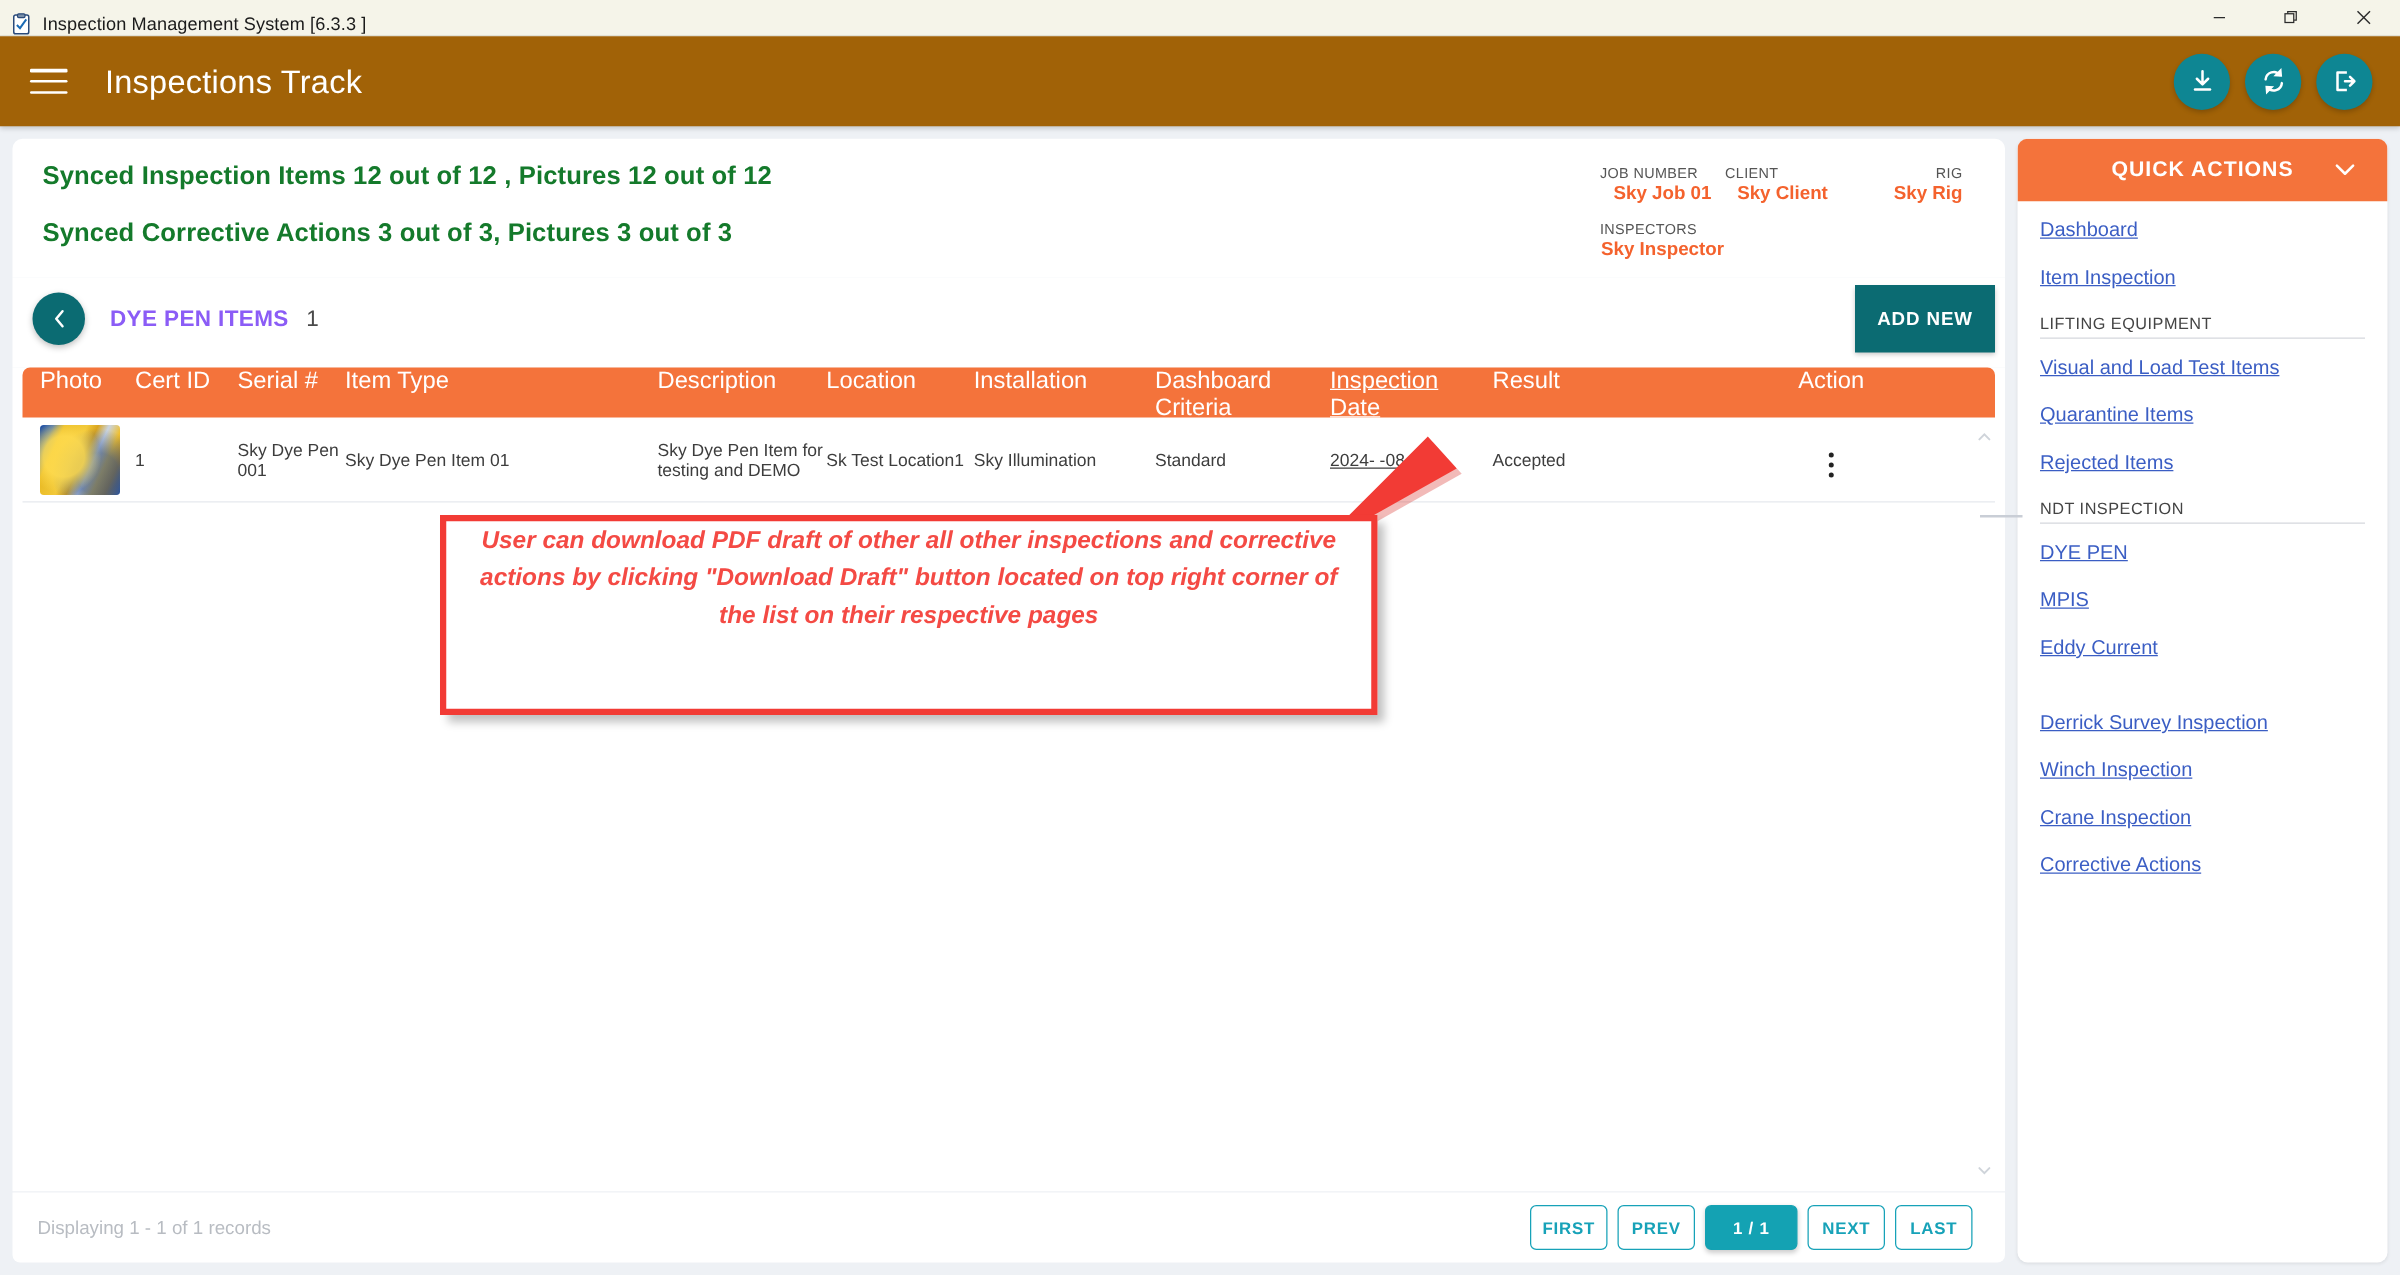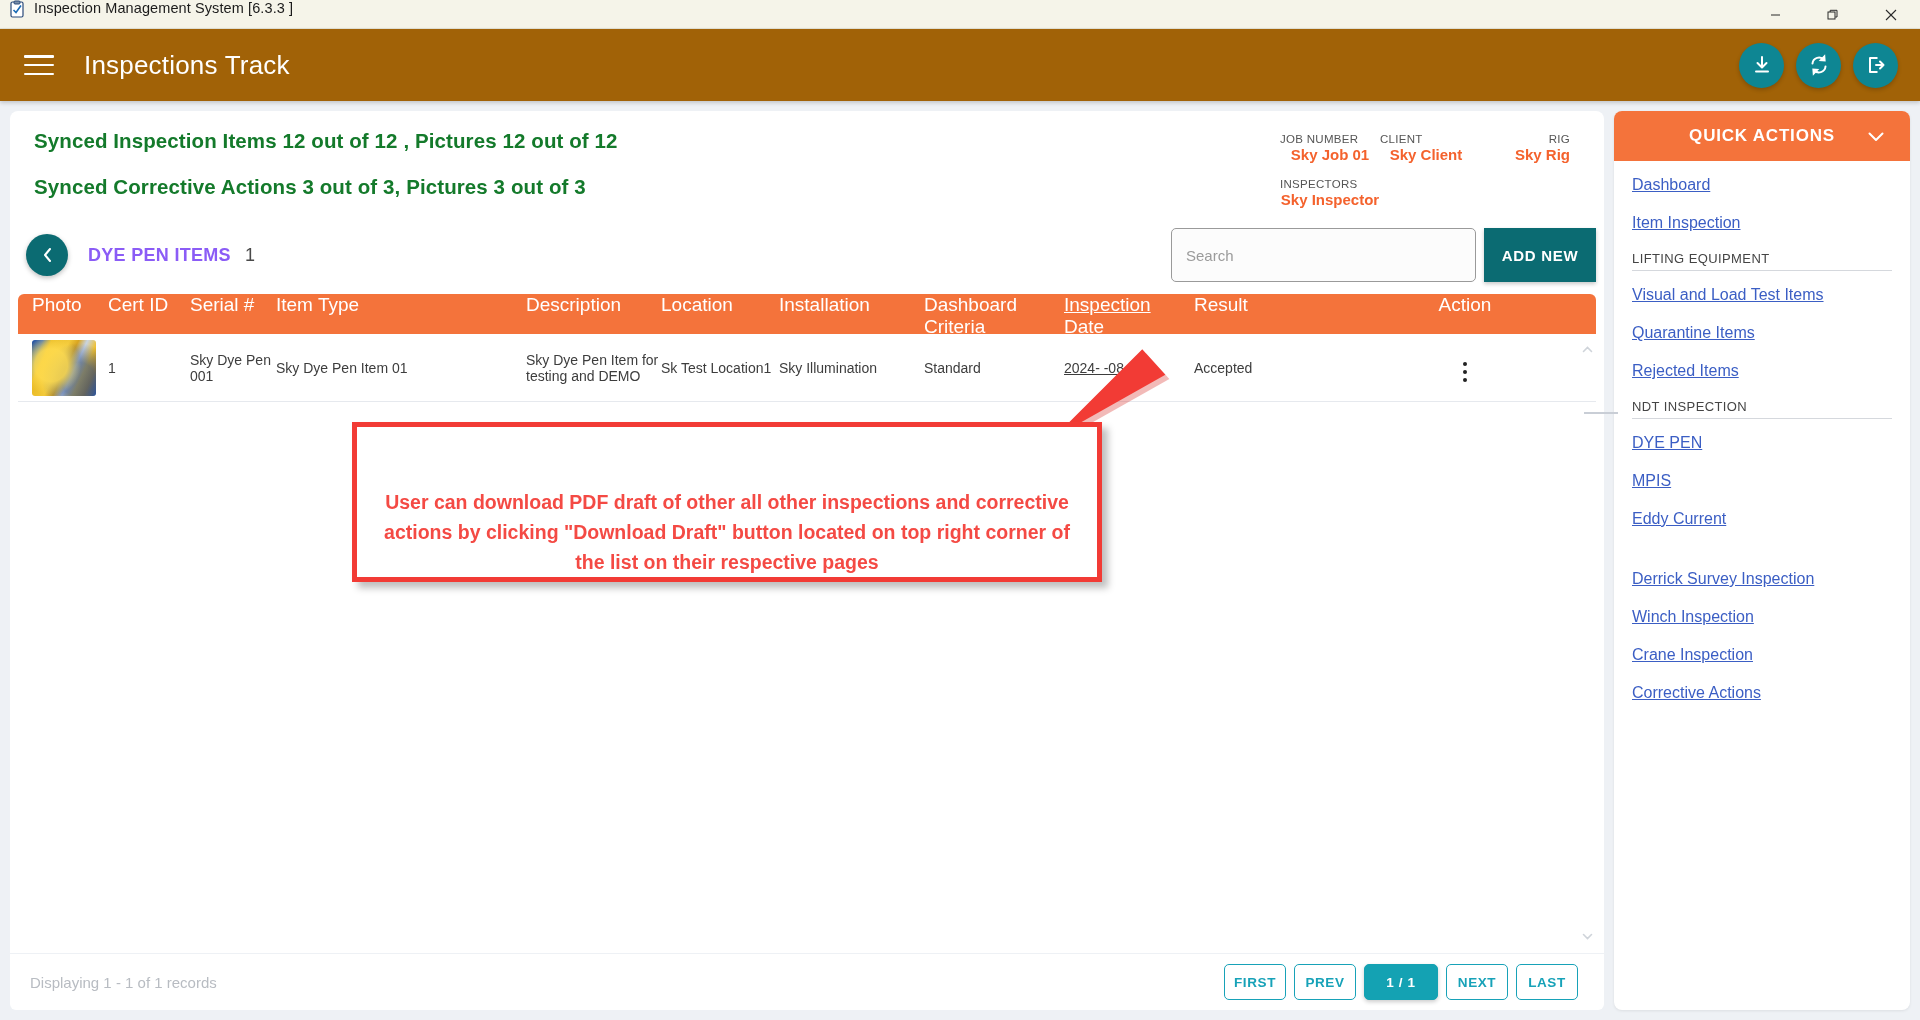--- a/index.html
+++ b/index.html
@@ -6,21 +6,21 @@
   html, body {
     width: 1920px; height: 1020px;
     font-family: "Liberation Sans", sans-serif;
     background: #eef1f5;
     overflow: hidden;
   }
 
   
   .titlebar {
     height: 29px; background: #f5f4e9;
-    display: flex; align-items: flex-start;
+    display: flex; align-items: flex-end;
     border-bottom: 1px solid #e3e2d6;
     position: relative;
   }
   .tb-icon {
     width: 18px; height: 18px; margin-left: 8px; margin-right: 8px;
     position: relative; flex: none;
   }
   .tb-title { font-size: 14.5px; color: #1b1b1b; letter-spacing: .1px; }
   .win-controls { margin-left: auto; display: flex; height: 29px; }
   .win-btn {
@@ -143,24 +143,24 @@
   .thumb::after {
     content: ''; position: absolute; inset: 0;
     background: radial-gradient(circle at 30% 45%, rgba(255,220,80,.85) 0 30%, transparent 55%),
                 radial-gradient(circle at 72% 70%, rgba(30,70,150,.55) 0 28%, transparent 60%);
   }
   .dots { display: inline-flex; flex-direction: column; gap: 3.5px; cursor: pointer; }
   .dots i { width: 4.5px; height: 4.5px; background: #222; border-radius: 50%; display: block; }
 
   
   .callout {
-    position: absolute; left: 342px; top: 128px; width: 750px; height: 160px;
+    position: absolute; left: 342px; top: 118px; width: 750px; height: 160px;
     background: #fff; border: 5px solid #f23b35;
-    display: flex; align-items: flex-end; justify-content: center;
-    box-shadow: 6px 6px 7px rgba(0,0,0,.25); z-index: 4;
+    display: flex; align-items: flex-start; justify-content: center;
+    box-shadow: 6px 6px 7px rgba(0,0,0,.25); z-index: 4; font-style: italic;
   }
   .callout-text {
     color: #f44a44; font-size: 19.5px; font-weight: bold; text-align: center;
     line-height: 30px; padding: 0 26px;
   }
   .arrow-svg { position: absolute; left: 0; top: 0; width: 100%; height: 100%;
     pointer-events: none; z-index: 3; }
 
   
   .scroll-col { position: absolute; right: 2px; top: 44px; bottom: 6px; width: 26px; }
@@ -310,21 +310,20 @@
     <div class="toolbar">
       <div class="back-btn">
         <svg width="11" height="16" viewBox="0 0 11 16">
             <path d="M8 2 L3 8 L8 14" stroke="#fff" stroke-width="2" fill="none" stroke-linecap="round" stroke-linejoin="round"></path>
           </svg>
       </div>
       <div class="list-title">DYE PEN ITEMS</div>
       <div class="list-count">1</div>
 
       <div class="toolbar-right">
-        <input class="search-box" value="" placeholder="Search" style="">
         <button class="btn-teal btn-addnew">ADD NEW</button>
       </div>
     </div>
 
     <div class="table-card">
       <div class="tbl-head">
         <div class="c-photo">Photo</div>
         <div class="c-cert">Cert ID</div>
         <div class="c-serial">Serial #</div>
         <div class="c-type">Item Type</div>

